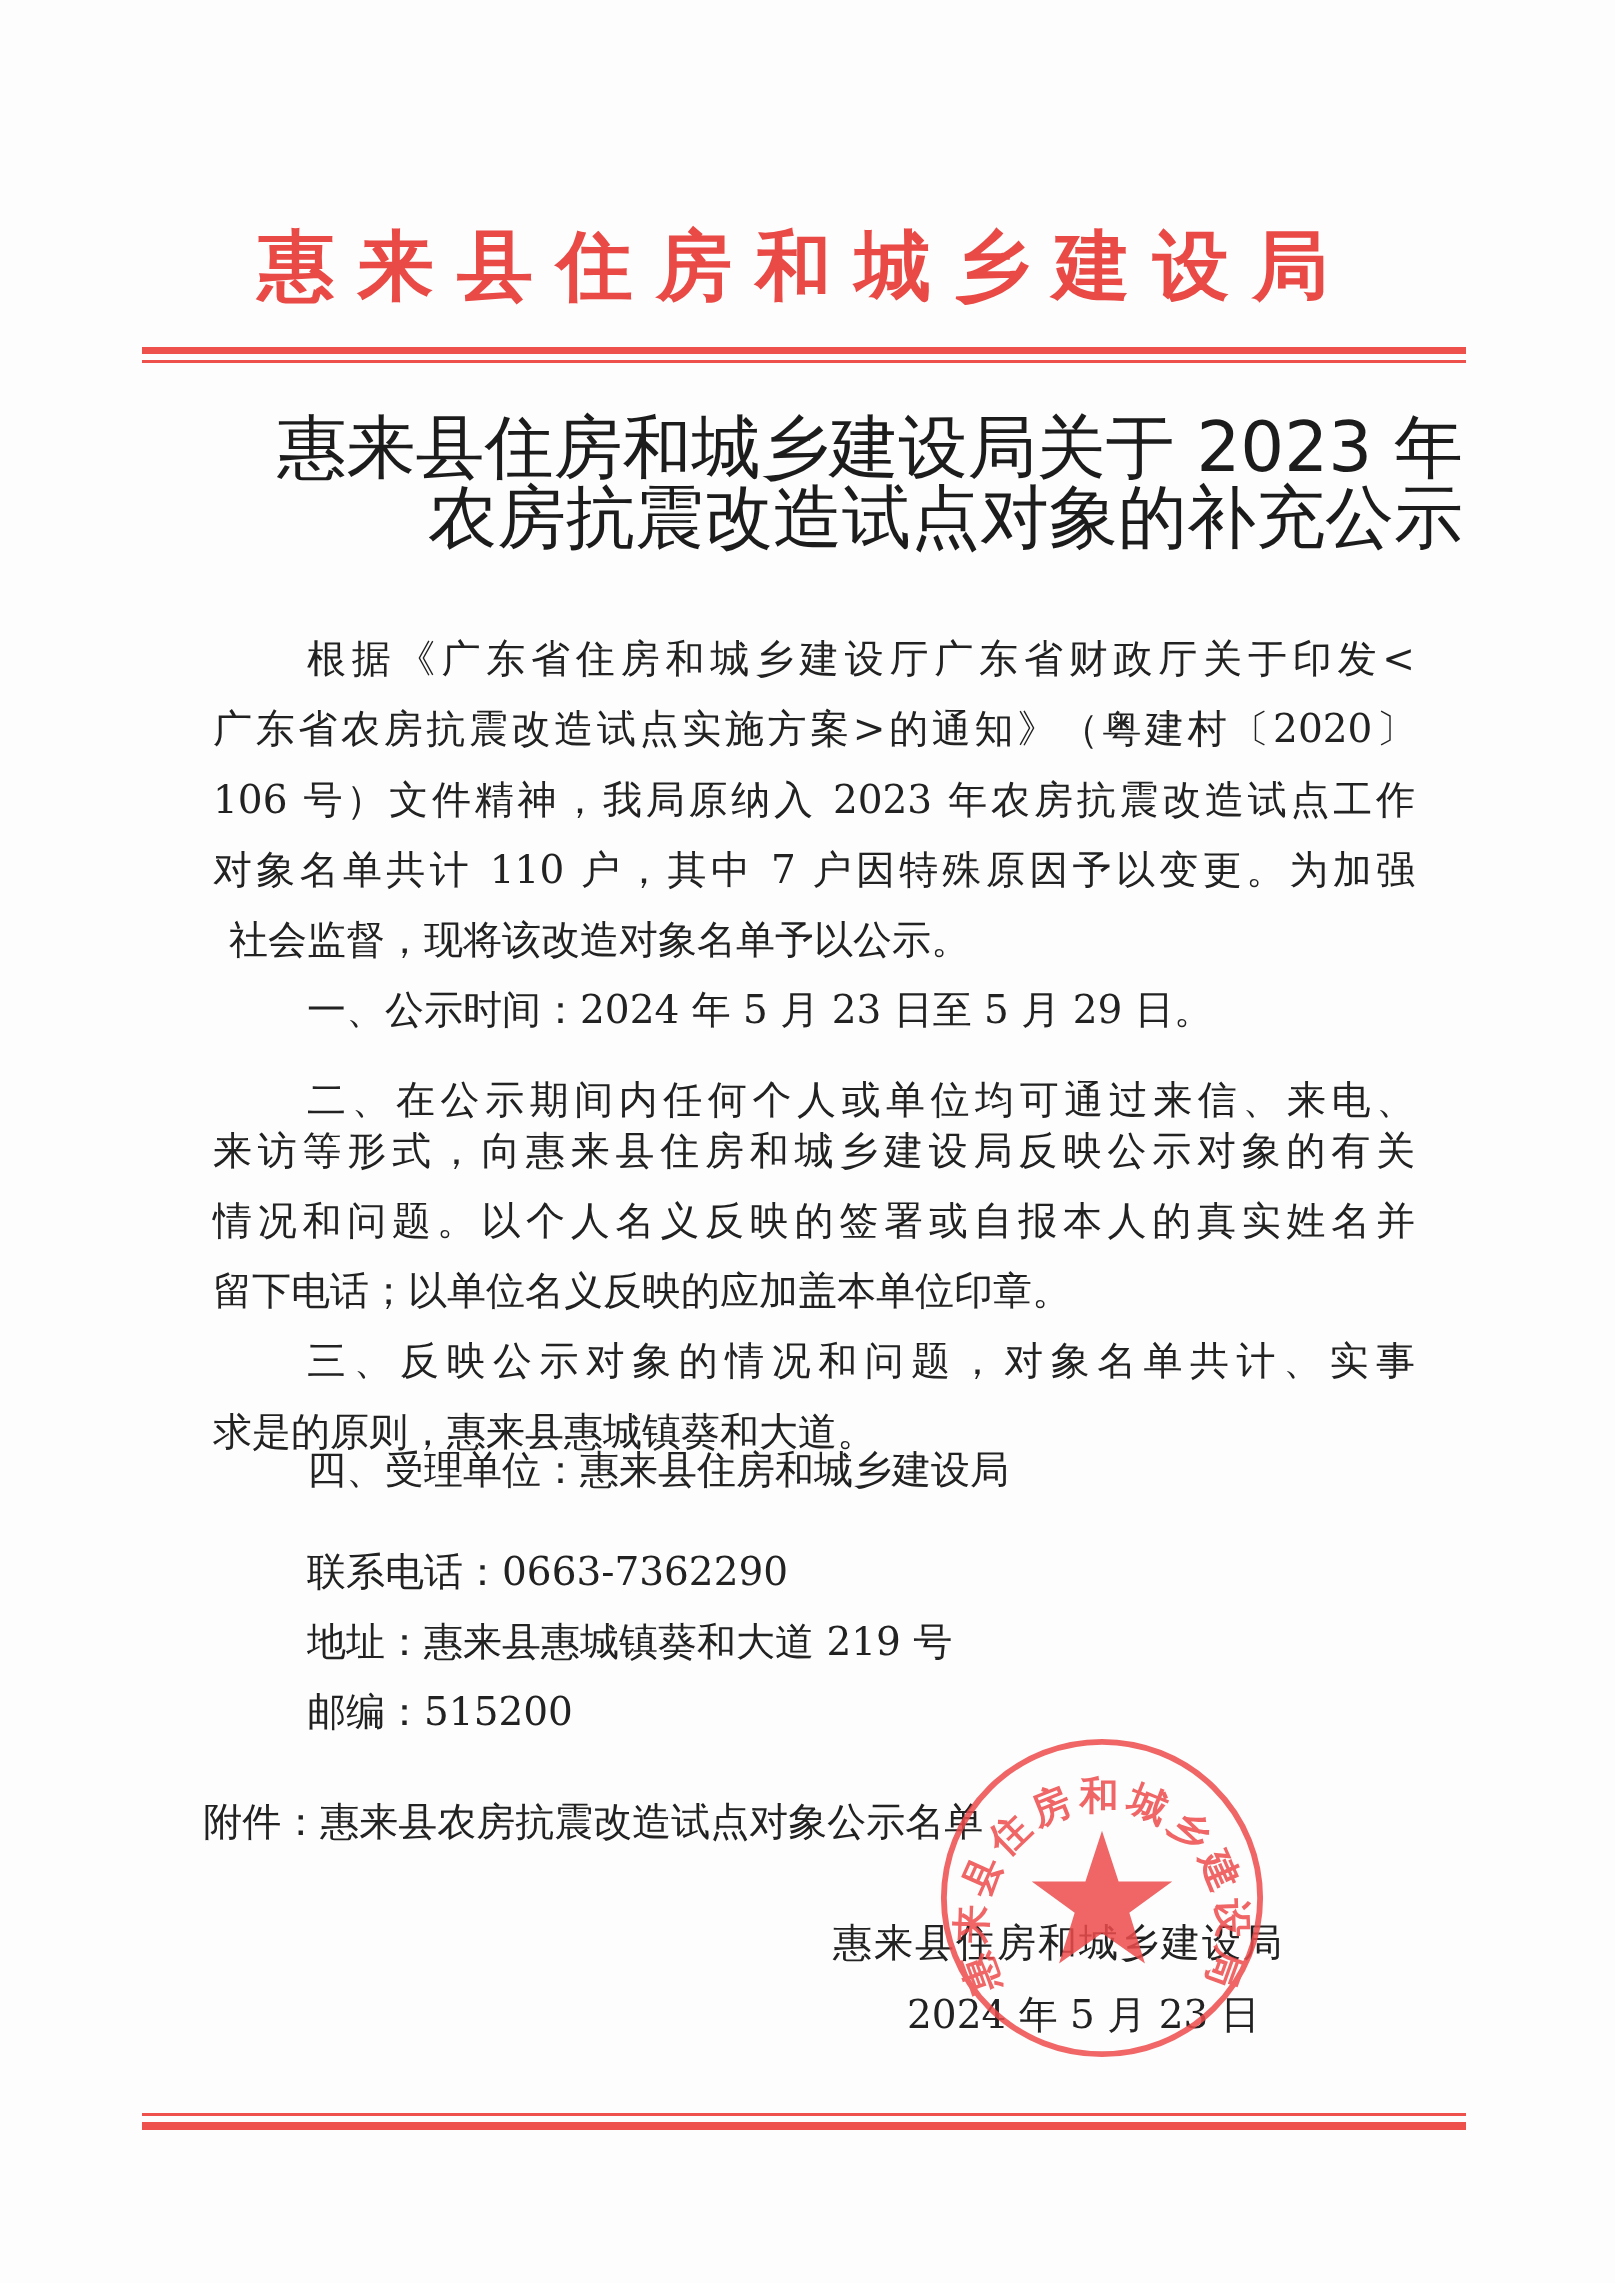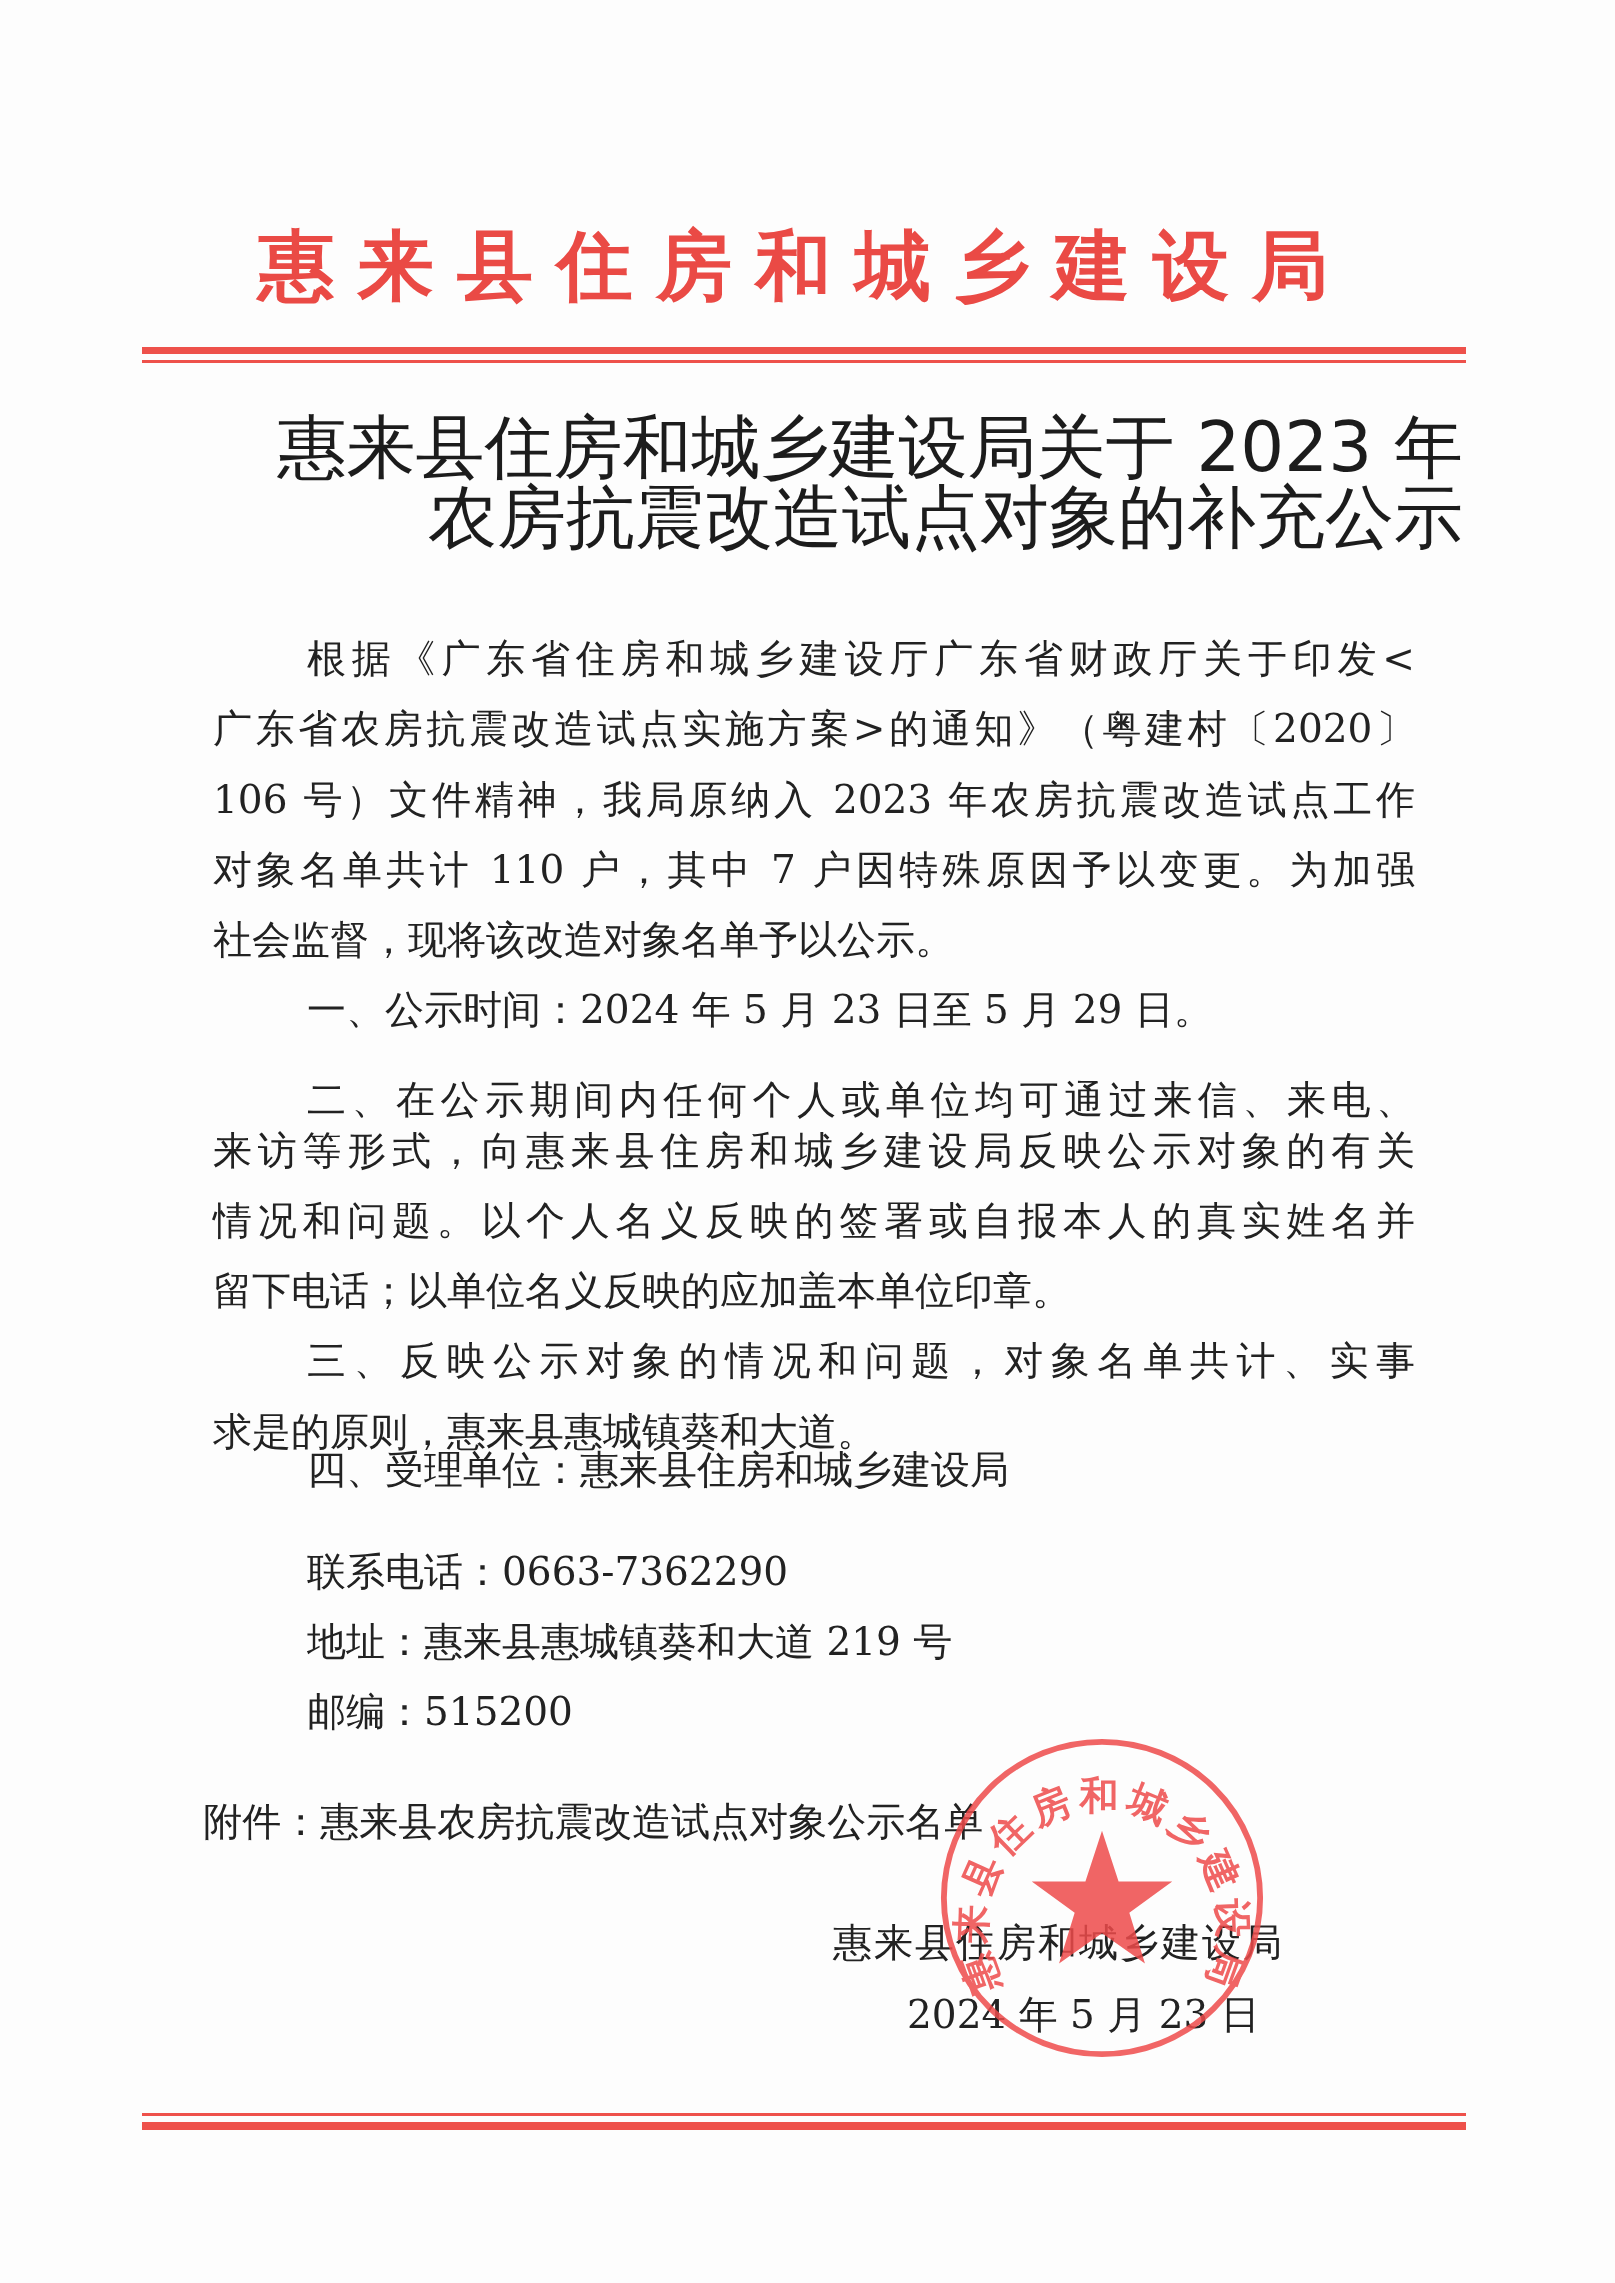--- a/index.html
+++ b/index.html
@@ -42,21 +42,21 @@
   <div class="rule" style="top:360px;height:2.9px;"></div>
 
   <div class="doc-title" style="top:403px;">惠来县住房和城乡建设局关于 2023 年</div>
   <div class="doc-title" style="top:473px;">农房抗震改造试点对象的补充公示</div>
 
   <div class="body-text" style="top:0;">
     <div class="line justify" style="top:624px;left:94px;width:1108px;">根据《广东省住房和城乡建设厅广东省财政厅关于印发&lt;</div>
     <div class="line justify" style="top:694px;left:0;width:1202px;">广东省农房抗震改造试点实施方案&gt;的通知》（粤建村〔2020〕</div>
     <div class="line justify" style="top:765px;left:0;width:1202px;">106 号）文件精神，我局原纳入 2023 年农房抗震改造试点工作</div>
     <div class="line justify" style="top:835px;left:0;width:1202px;">对象名单共计 110 户，其中 7 户因特殊原因予以变更。为加强</div>
-    <div class="line" style="top:905px;left:0;">社会监督，现将该改造对象名单予以公示。</div>
+    <div class="line" style="top:905px;left:16px;">社会监督，现将该改造对象名单予以公示。</div>
 
     <div class="line" style="top:975px;left:94px;">一、公示时间：2024 年 5 月 23 日至 5 月 29 日。</div>
 
     <div class="line justify" style="top:1065px;left:94px;width:1108px;">二、在公示期间内任何个人或单位均可通过来信、来电、</div>
     <div class="line justify" style="top:1116px;left:0;width:1202px;">来访等形式，向惠来县住房和城乡建设局反映公示对象的有关</div>
     <div class="line justify" style="top:1186px;left:0;width:1202px;">情况和问题。以个人名义反映的签署或自报本人的真实姓名并</div>
     <div class="line" style="top:1256px;left:0;">留下电话；以单位名义反映的应加盖本单位印章。</div>
 
     <div class="line justify" style="top:1326px;left:94px;width:1108px;">三、反映公示对象的情况和问题，对象名单共计、实事</div>
     <div class="line" style="top:1397px;left:0;">求是的原则，惠来县惠城镇葵和大道。</div>

